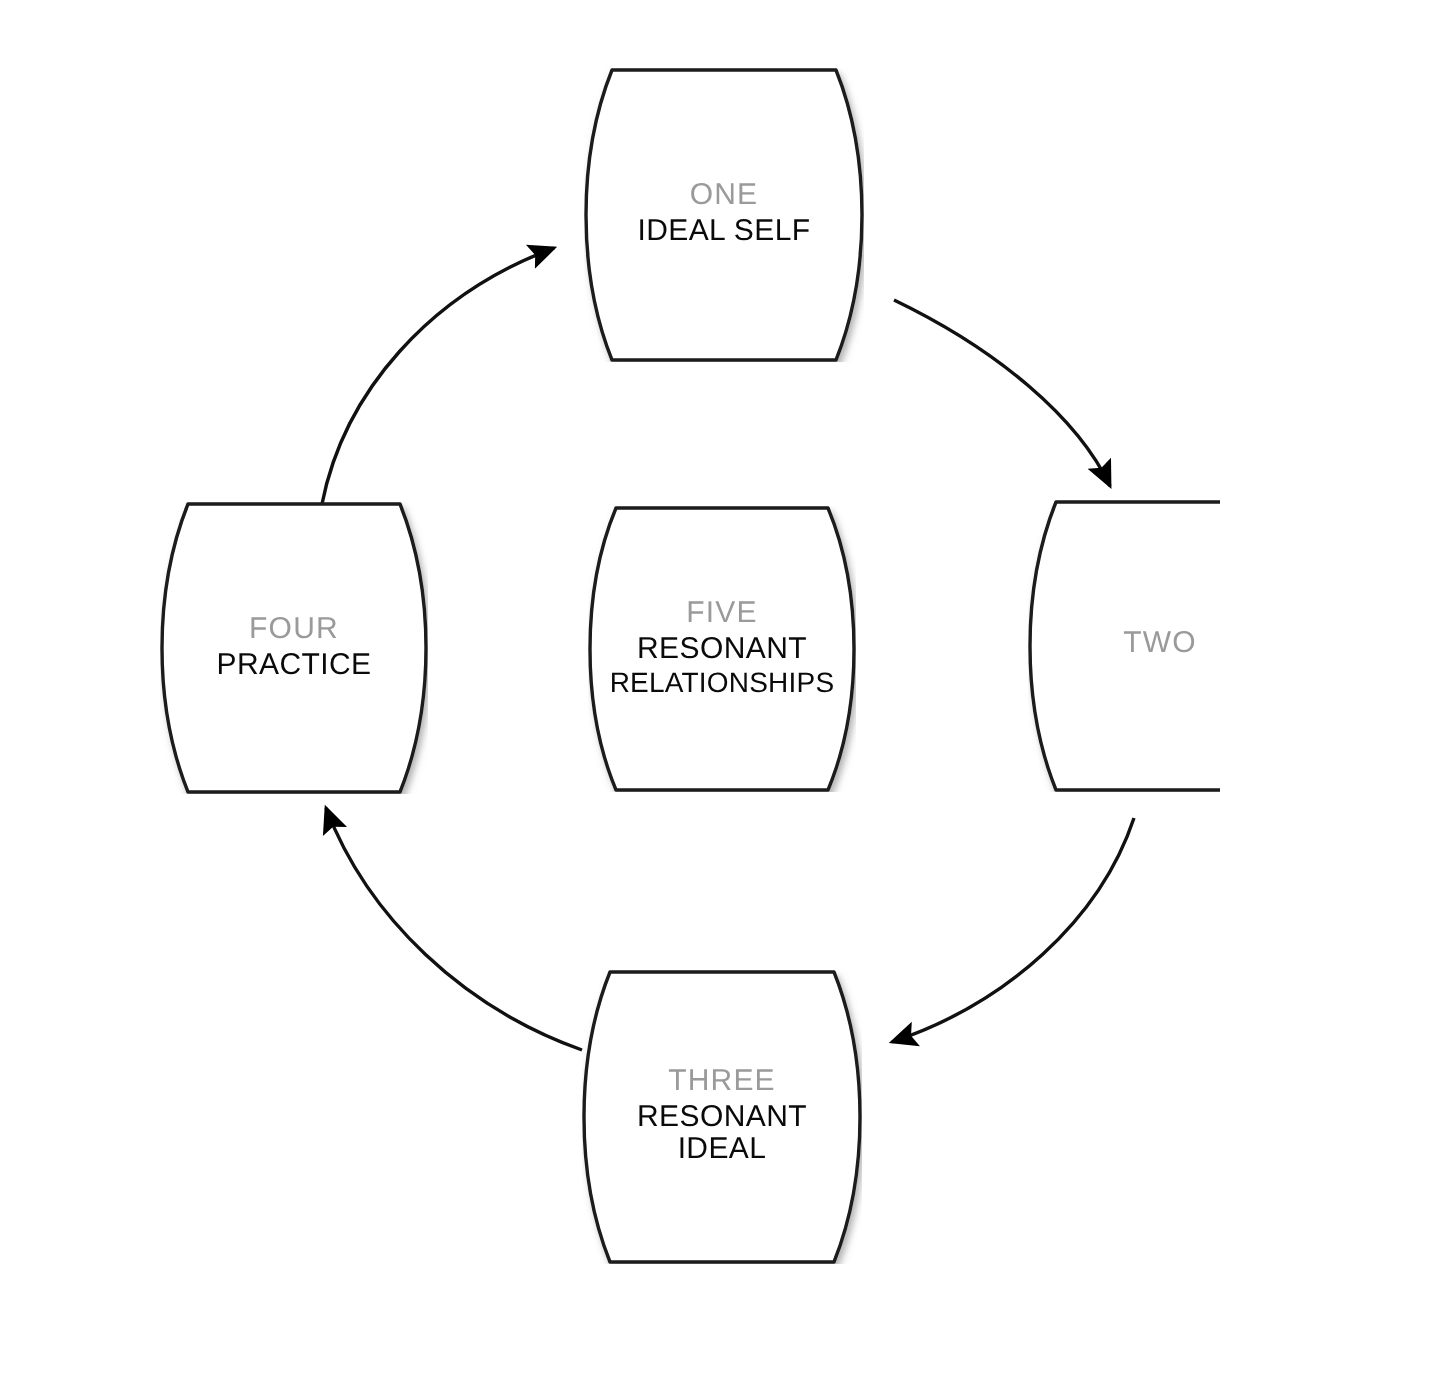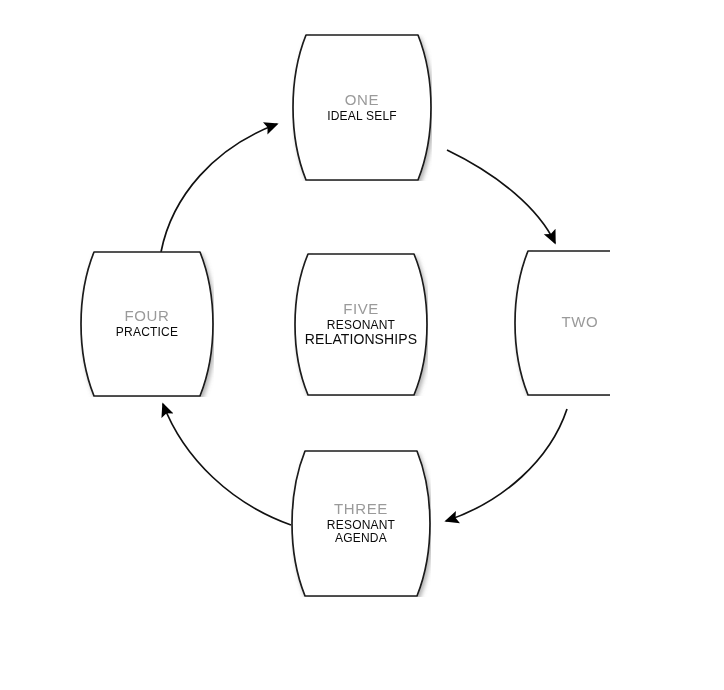--- a/index.html
+++ b/index.html
@@ -53,21 +53,21 @@
   .num {
     display: block;
     color: #9a9a9a;
     font-size: 15px;
     letter-spacing: 0.6px;
     margin-bottom: 1px;
   }
   .name {
     display: block;
     color: #0a0a0a;
-    font-size: 12px;
+    font-size: 15px;
     letter-spacing: 0.2px;
   }
   .name.small {
     font-size: 14px;
     letter-spacing: 0.1px;
   }
   .name + .name {
     margin-top: 0px;
   }
 </style>
@@ -115,29 +115,29 @@
   <div class="node" style="left:514px; top:250px; width:132px; height:146px;justify-content:center;">
     <svg class="shape" viewBox="0 0 132 146" preserveAspectRatio="none">
       <path d="M 14,1 L 118,1 C 128,26 131,52 131,73 C 131,94 128,120 118,145
                L 14,145 C 4,120 1,94 1,73 C 1,52 4,26 14,1 Z" fill="#ffffff" stroke="#1a1a1a" stroke-width="1.7" stroke-linejoin="round" filter="url(#boxshadow)"></path>
     </svg>
     <div class="labels">
       <span class="num">TWO</span>
     </div>
   </div>
 
-  <div class="node" style="left:291px; top:450px; width:140px; height:147px;">
+  <div class="node" style="left:291px; top:485px; width:140px; height:147px;">
     <svg class="shape" viewBox="0 0 140 147" preserveAspectRatio="none">
       <path d="M 14,1 L 126,1 C 136,26 139,52 139,73.5 C 139,95 136,121 126,146
                L 14,146 C 4,121 1,95 1,73.5 C 1,52 4,26 14,1 Z" fill="#ffffff" stroke="#1a1a1a" stroke-width="1.7" stroke-linejoin="round" filter="url(#boxshadow)"></path>
     </svg>
     <div class="labels">
       <span class="num">THREE</span>
       <span class="name">RESONANT</span>
-      <span class="name">AGENDA</span>
+      <span class="name">IDEAL</span>
     </div>
   </div>
 
   <div class="node" style="left:80px; top:251px; width:134px; height:146px;">
     <svg class="shape" viewBox="0 0 134 146" preserveAspectRatio="none">
       <path d="M 14,1 L 120,1 C 130,26 133,52 133,73 C 133,94 130,120 120,145
                L 14,145 C 4,120 1,94 1,73 C 1,52 4,26 14,1 Z" fill="#ffffff" stroke="#1a1a1a" stroke-width="1.7" stroke-linejoin="round" filter="url(#boxshadow)"></path>
     </svg>
     <div class="labels">
       <span class="num">FOUR</span>

